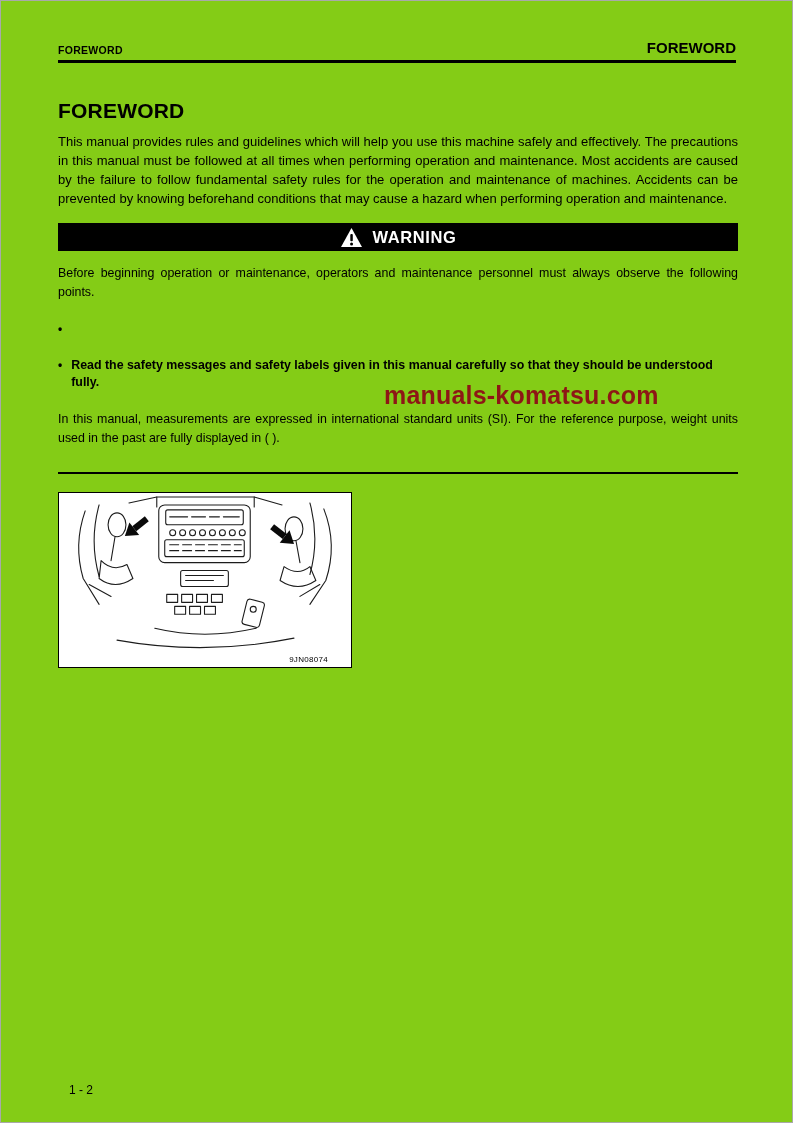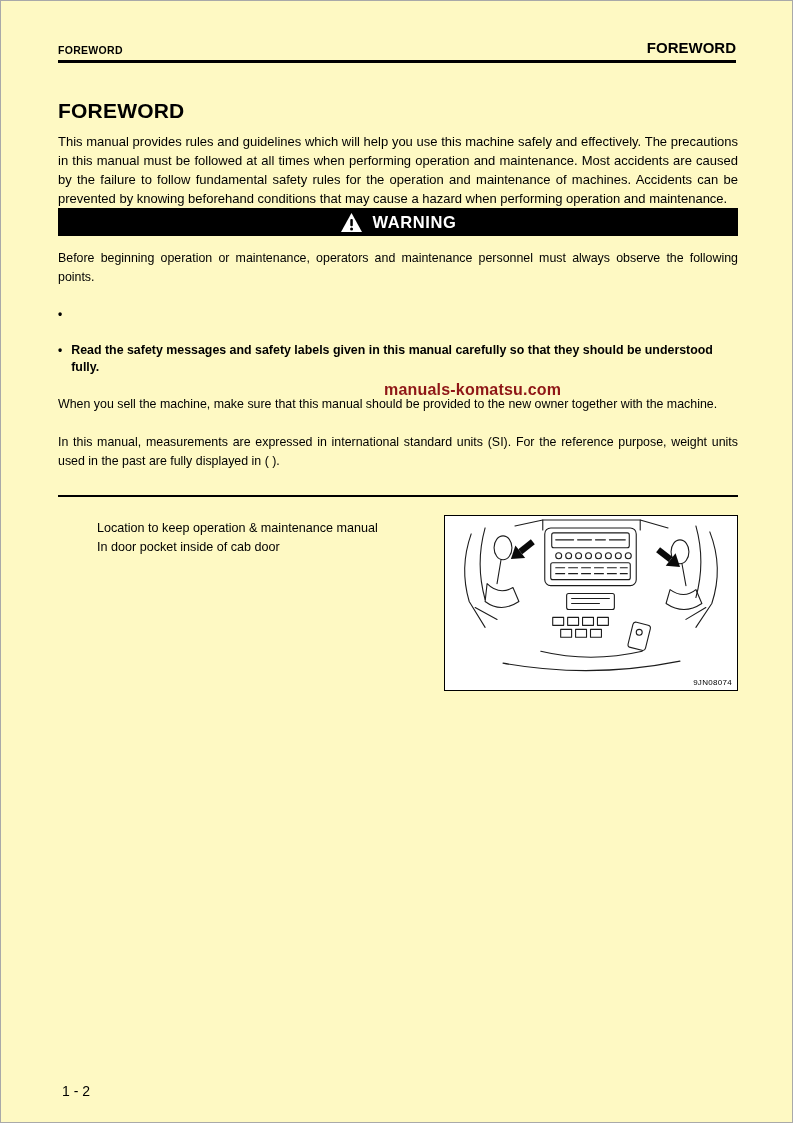--- a/index.html
+++ b/index.html
@@ -1,21 +1,21 @@
 <!DOCTYPE html>
 <html><head>
 <meta charset="utf-8">
 <style>
   html, body { margin: 0; padding: 0; background: #e8e8e8; }
   .page {
     position: relative;
     width: 793px;
     height: 1123px;
     margin: 0 auto;
-    background: #fef9c3;
+    background: #84cc16;
     border: 1px solid #a9a9a9;
     box-sizing: border-box;
     font-family: "Liberation Sans", sans-serif;
     color: #000;
     overflow: hidden;
   }
   .header {
     position: absolute;
     top: 38px; left: 57px; right: 56px;
     display: flex; justify-content: space-between; align-items: flex-end;
@@ -23,53 +23,53 @@
   .hdr-left { font-size: 10.5px; font-weight: bold; letter-spacing: .3px; }
   .hdr-right { font-size: 15px; font-weight: bold; }
   .header-rule {
     position: absolute; top: 59px; left: 57px; right: 56px;
     height: 2.5px; background: #000;
   }
   .content { position: absolute; top: 62px; left: 57px; width: 680px; }
   .title { margin: 36px 0 0 0; font-size: 21px; font-weight: bold; letter-spacing: .2px; }
   .intro { margin: 9px 0 0 0; font-size: 13px; line-height: 19px; text-align: justify; }
   .warning-banner {
-    height: 28px; background: #000;
+    margin-top: 15px; height: 28px; background: #000;
     display: flex; align-items: center; justify-content: center; gap: 10px;
   }
   .warn-text { color: #fff; font-weight: bold; font-size: 16.5px; letter-spacing: .6px; }
   .warn-para {
     margin: 19px 0 0 0; font-weight: normal; font-size: 12.4px;
     line-height: 19px; text-align: justify;
   }
   .first-warn { margin-top: 13px; }
   .bullet-item {
     display: flex; gap: 9px; margin-top: 19px;
     font-weight: bold; font-size: 12.4px; line-height: 17px;
   }
   .bullet-dot { font-size: 12px; line-height: 17px; }
   .watermark {
     position: absolute; left: 326px; top: 318px;
-    font-size: 16px; font-weight: bold; color: #8e1616;
+    font-size: 25px; font-weight: bold; color: #8e1616;
     white-space: nowrap; letter-spacing: .2px;
   }
   .section-rule { margin-top: 24px; height: 2px; background: #000; }
   .figure-row { display: flex; margin-top: 18px; }
   .fig-caption { flex: 1 1 auto; padding: 4px 0 0 39px; font-size: 12.6px; line-height: 19px; }
   .fig-caption p { margin: 0; }
   .figure-box {
     flex: 0 0 auto; width: 294px; height: 176px;
     border: 1.3px solid #000; position: relative; background: #fff;
     box-sizing: border-box;
   }
   .fig-code {
-    position: absolute; right: 5px; bottom: 3px;
+    position: absolute; right: 23px; bottom: 3px;
     font-size: 8px; letter-spacing: .3px;
   }
-  .footer { position: absolute; left: 61px; top: 1082px; font-size: 14px; }
+  .footer { position: absolute; left: 68px; top: 1082px; font-size: 12px; }
 </style>
 </head>
 <body>
 
 <div class="page">
 
   <div class="header">
     <span class="hdr-left">FOREWORD</span>
     <span class="hdr-right">FOREWORD</span>
   </div>
@@ -95,30 +95,25 @@
     <p class="warn-para first-warn">Before beginning operation or maintenance, operators and maintenance personnel must always observe the following points.</p>
 
     <div class="bullet-item">
       <span class="bullet-dot">•</span>
     </div>
     <div class="bullet-item">
       <span class="bullet-dot">•</span>
       <span>Read the safety messages and safety labels given in this manual carefully so that they should be understood fully.</span>
     </div>
 
-    <p class="warn-para">When you sell the machine, make sure that this manual should be provided to the new owner together with the machine.</p>
     <p class="warn-para">In this manual, measurements are expressed in international standard units (SI). For the reference purpose, weight units used in the past are fully displayed in ( ).</p>
 
     <div class="section-rule"></div>
 
     <div class="figure-row">
-      <div class="fig-caption">
-        <p>Location to keep operation &amp; maintenance manual</p>
-        <p>In door pocket inside of cab door</p>
-      </div>
       <div class="figure-box">
         <svg viewBox="0 0 292 174" width="291" height="173">
           <g stroke="#1c1c1c" stroke-width="1.1" fill="none" stroke-linejoin="round" stroke-linecap="round">
             <path d="M70 10 L98 4 L196 4 L224 12"></path>
             <path d="M98 4 L98 14 M196 4 L196 14"></path>
             <rect x="100" y="12" width="92" height="58" rx="6"></rect>
             <rect x="107" y="17" width="78" height="15" rx="2"></rect>
             <path d="M111 24 h18 M133 24 h14 M151 24 h10 M165 24 h16"></path>
             <circle cx="114" cy="40" r="3"></circle>
               <circle cx="124" cy="40" r="3"></circle>

